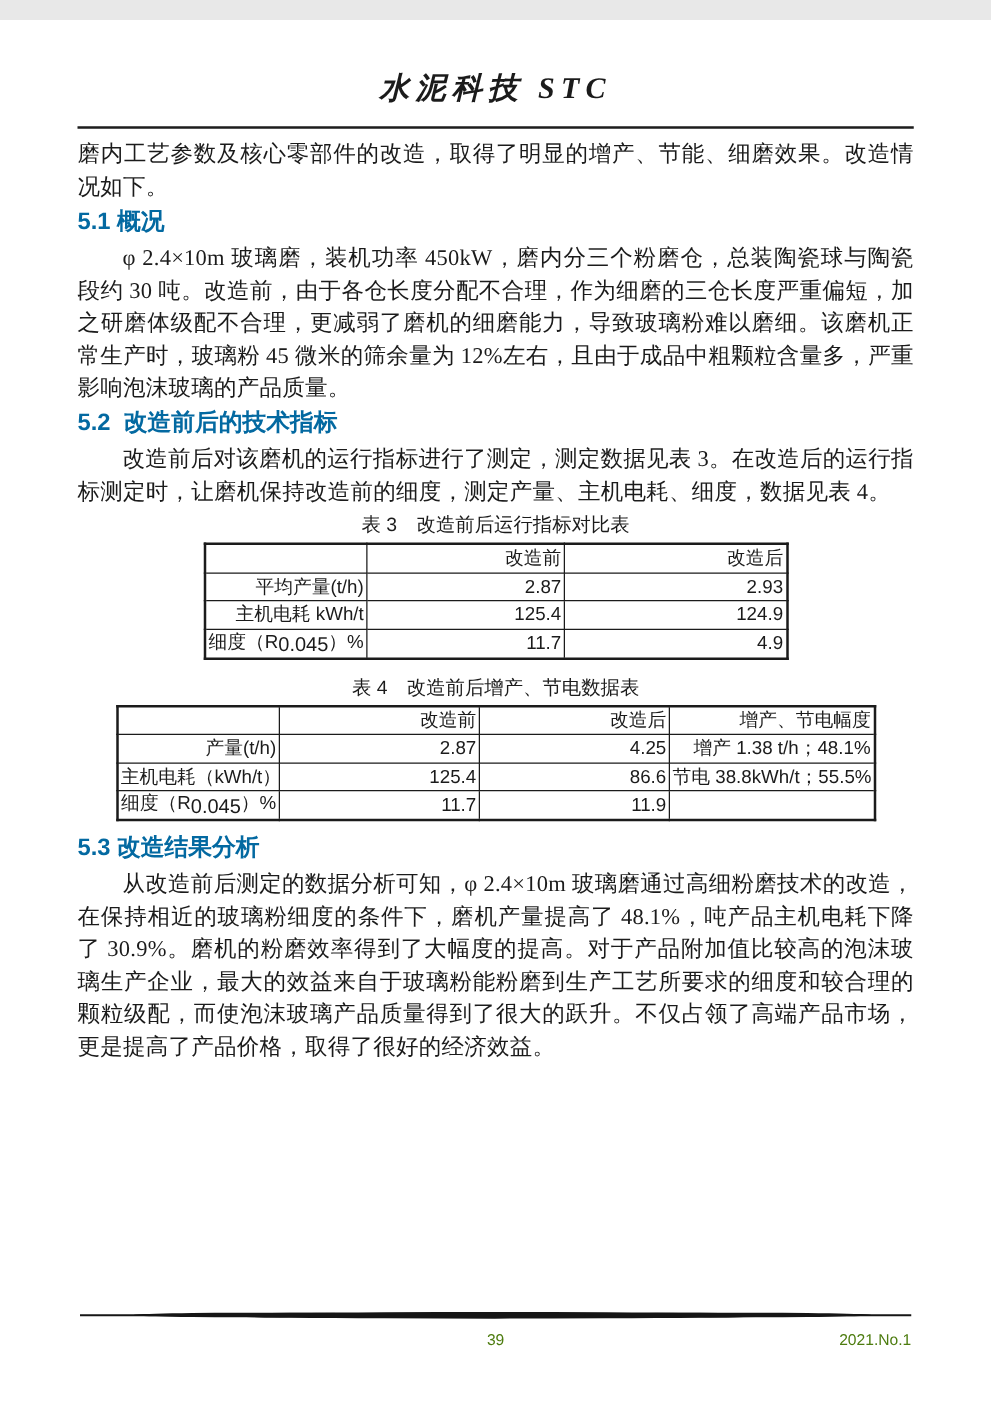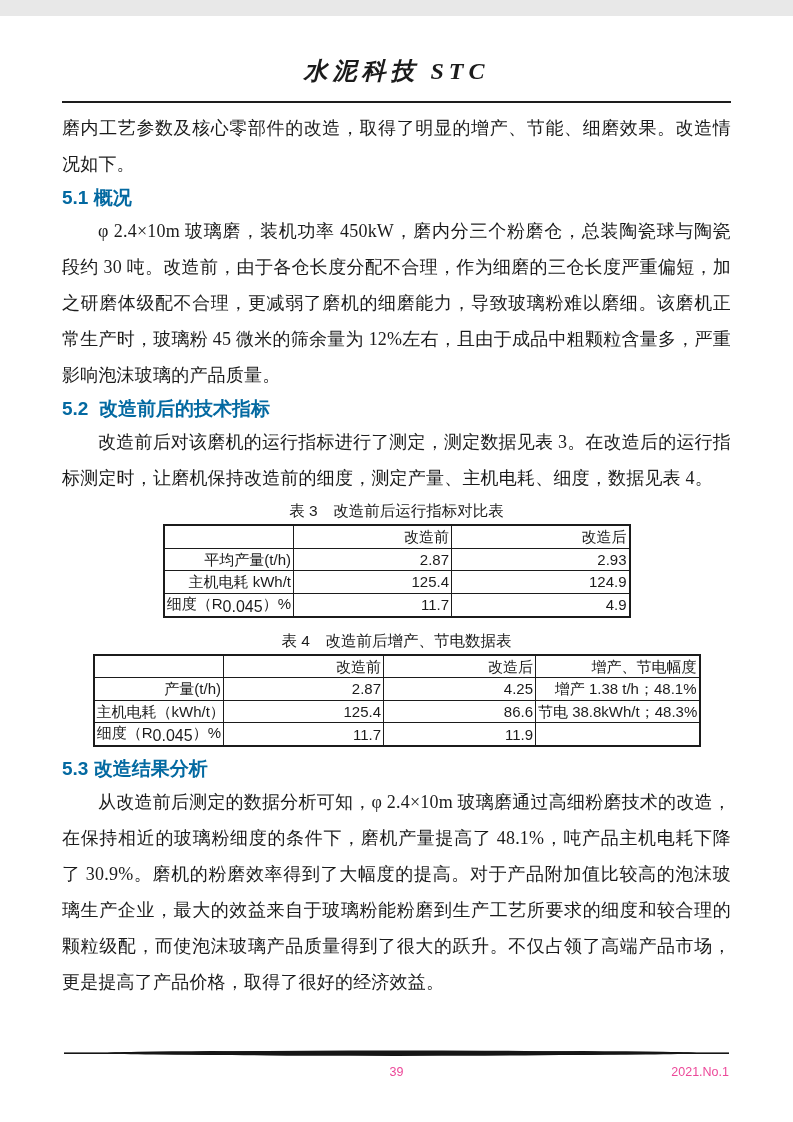--- a/index.html
+++ b/index.html
@@ -6,21 +6,21 @@
   .page{
     width:793px;height:1122px;background:#ffffff;position:relative;
     margin:16px auto;box-sizing:border-box;padding:40px 62px 0 62px;overflow:hidden;
     font-family:"Liberation Serif","DejaVu Serif",serif;color:#1b1b1b;
   }
   .journal-title{
     text-align:center;font-size:24px;font-weight:bold;font-style:italic;
     letter-spacing:5px;line-height:30px;white-space:pre-wrap;
   }
   .header-rule{border-top:2.2px solid #1d1d1d;margin-top:15px;}
-  p.body{font-size:18px;line-height:36px;text-align:justify;margin:0;letter-spacing:.2px;}
+  p.body{font-size:18px;line-height:26px;text-align:justify;margin:0;letter-spacing:.2px;}
   p.body.first{margin-top:7px;}
   .indent{text-indent:2em;}
   h2.sec{
     font-size:19px;font-weight:bold;margin:0;line-height:31px;white-space:pre-wrap;
     font-family:"Liberation Sans","DejaVu Sans",sans-serif;color:#0369a1;
   }
   .tbl-caption{
     text-align:center;font-size:15.5px;line-height:20px;margin-top:5px;
     font-family:"Liberation Sans","DejaVu Sans",sans-serif;white-space:pre-wrap;
   }
@@ -31,21 +31,21 @@
   }
   table.data td{
     border:1.6px solid #1b1b1b;text-align:right;height:21.5px;line-height:19px;
     padding:0 2px;overflow:hidden;white-space:nowrap;
   }
   #table3{width:466px;}
   #table4{width:606px;}
   sub.fine{font-size:16px;vertical-align:-3px;}
   .footer{position:absolute;left:62px;top:1028px;width:669px;}
   .footer-row{position:relative;height:20px;margin-top:1px;
-    font-family:"Liberation Sans","DejaVu Sans",sans-serif;font-size:12.5px;color:#ec4899;}
+    font-family:"Liberation Sans","DejaVu Sans",sans-serif;font-size:12.5px;color:#4d7c0f;}
   .footer-page{position:absolute;left:50%;transform:translateX(-50%);top:2px;}
   .footer-issue{position:absolute;right:2px;top:2px;}
 </style>
 </head>
 <body>
 
 <div class="page">
 
   <div class="journal-title">水泥科技 STC</div>
   <div class="header-rule"></div>
@@ -107,21 +107,21 @@
       <tr>
         <td>产量(t/h)</td>
         <td>2.87</td>
         <td>4.25</td>
         <td>增产 1.38 t/h；48.1%</td>
       </tr>
       <tr>
         <td>主机电耗（kWh/t）</td>
         <td>125.4</td>
         <td>86.6</td>
-        <td>节电 38.8kWh/t；48.3%</td>
+        <td>节电 38.8kWh/t；55.5%</td>
       </tr>
       <tr>
         <td><span>细度（R</span><sub class="fine">0.045</sub><span>）%</span></td>
         <td>11.7</td>
         <td>11.9</td>
         <td></td>
       </tr>
     </tbody>
   </table>
 

